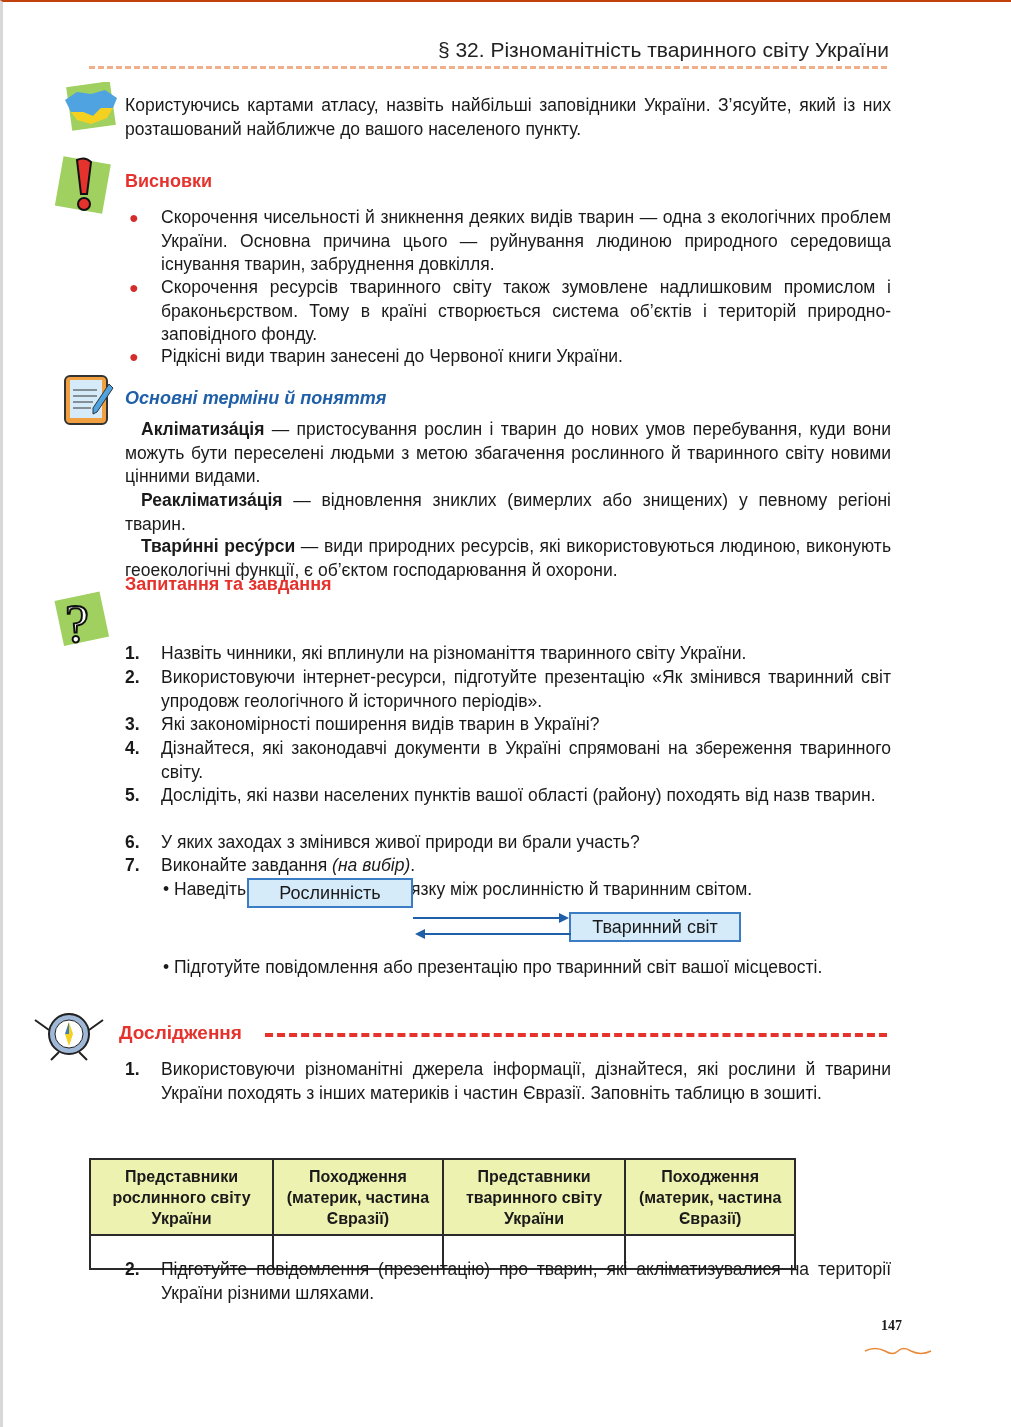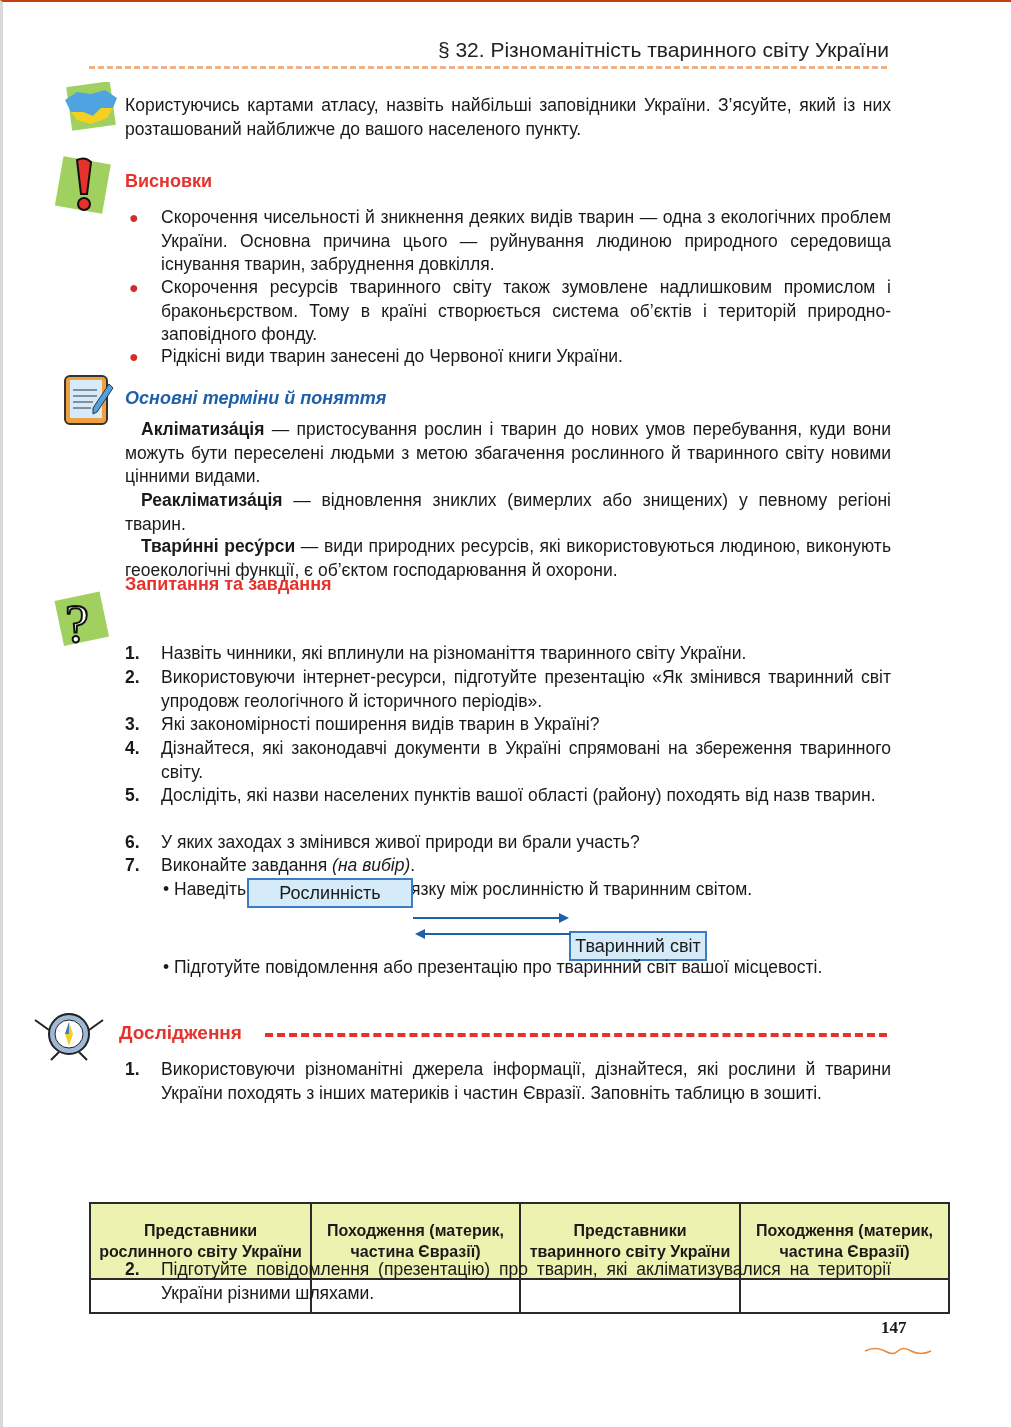--- a/index.html
+++ b/index.html
@@ -12,24 +12,24 @@
   .sec-title{position:absolute;font-weight:bold;font-size:18px;}
   .red{color:#e5322d;}
   .blue{color:#1f5fa8;font-style:italic;}
   .bullet{position:absolute;left:122px;width:766px;font-size:17.5px;line-height:23.5px;text-align:justify;padding-left:36px;box-sizing:border-box;}
   .bullet .dot{position:absolute;left:4px;top:0;color:#d62b2b;font-size:16px;}
   .term{font-weight:bold;margin-left:16px;}
   .num{position:absolute;left:122px;width:766px;font-size:17.5px;line-height:23.5px;text-align:justify;padding-left:36px;box-sizing:border-box;}
   .num .n{position:absolute;left:0;top:0;font-weight:bold;}
   .icon{position:absolute;}
   .flow{position:absolute;border:2px solid #3b7dc4;background:#d6ebfa;font-size:18px;text-align:center;box-sizing:border-box;}
-  table.t{position:absolute;left:86px;top:1200px;width:861px;border-collapse:collapse;}
+  table.t{position:absolute;left:86px;top:1156px;width:707px;border-collapse:collapse;}
   table.t th{background:#eef2b1;border:2px solid #2a2a2a;font-size:16px;font-weight:bold;line-height:21px;padding:4px 6px;height:66px;}
   table.t td{border:2px solid #2a2a2a;height:30px;}
-  .pg{position:absolute;left:878px;top:1316px;font-family:"Liberation Serif", serif;font-weight:bold;font-size:17px;}
+  .pg{position:absolute;left:878px;top:1316px;font-family:"Liberation Serif", serif;font-weight:bold;font-size:14px;}
   .orn{position:absolute;left:860px;top:1342px;width:70px;height:12px;color:#e88a3a;font-size:12px;letter-spacing:-1px;}
   .dash-red{position:absolute;left:262px;right:124px;top:1031px;border-top:4px dashed #e5322d;}
 </style>
 </head>
 <body>
 
 <div class="page">
   <div class="hdr">§ 32. Різноманітність тваринного світу України</div>
   <div class="hdr-rule"></div>
 
@@ -72,21 +72,21 @@
   <div class="num" style="top:640px"><span class="n">1.</span><span>Назвіть чинники, які вплинули на різноманіття тваринного світу України.</span></div>
   <div class="num" style="top:664px"><span class="n">2.</span><span>Використовуючи інтернет-ресурси, підготуйте презентацію «Як змінився тваринний світ упродовж геологічного й історичного періодів».</span></div>
   <div class="num" style="top:711px"><span class="n">3.</span><span>Які закономірності поширення видів тварин в Україні?</span></div>
   <div class="num" style="top:735px"><span class="n">4.</span><span>Дізнайтеся, які законодавчі документи в Україні спрямовані на збереження тваринного світу.</span></div>
   <div class="num" style="top:782px"><span class="n">5.</span><span>Дослідіть, які назви населених пунктів вашої області (району) походять від назв тварин.</span></div>
   <div class="num" style="top:829px"><span class="n">6.</span><span>У яких заходах з змінився живої природи ви брали участь?</span></div>
   <div class="num" style="top:852px"><span class="n">7.</span><span>Виконайте завдання </span><i>(на вибір)</i><span>.</span></div>
   <div class="txt" style="left:160px;top:876px;width:728px">• Наведіть приклади взаємозв’язку між рослинністю й тваринним світом.</div>
 
   <div class="flow" style="left:244px;top:876px;width:166px;height:30px;line-height:26px">Рослинність</div>
-  <div class="flow" style="left:566px;top:929px;width:138px;height:30px;line-height:26px">Тваринний світ</div>
+  <div class="flow" style="left:566px;top:910px;width:172px;height:30px;line-height:26px">Тваринний світ</div>
   <svg class="icon" style="left:410px;top:910px" width="158" height="28">
     <line x1="0" y1="6" x2="148" y2="6" stroke="#1f5fa8" stroke-width="2"></line>
       <path d="M156 6 L146 1 L146 11 Z" fill="#1f5fa8"></path>
     <line x1="10" y1="22" x2="158" y2="22" stroke="#1f5fa8" stroke-width="2"></line>
       <path d="M2 22 L12 17 L12 27 Z" fill="#1f5fa8"></path>
   </svg>
   <div class="txt" style="left:160px;top:954px;width:728px">• Підготуйте повідомлення або презентацію про тваринний світ вашої місцевості.</div>
 
   <svg class="icon" style="left:28px;top:1002px" width="78" height="58">
     <circle cx="38" cy="30" r="20" fill="#9fb8d8" stroke="#222" stroke-width="2"></circle>

